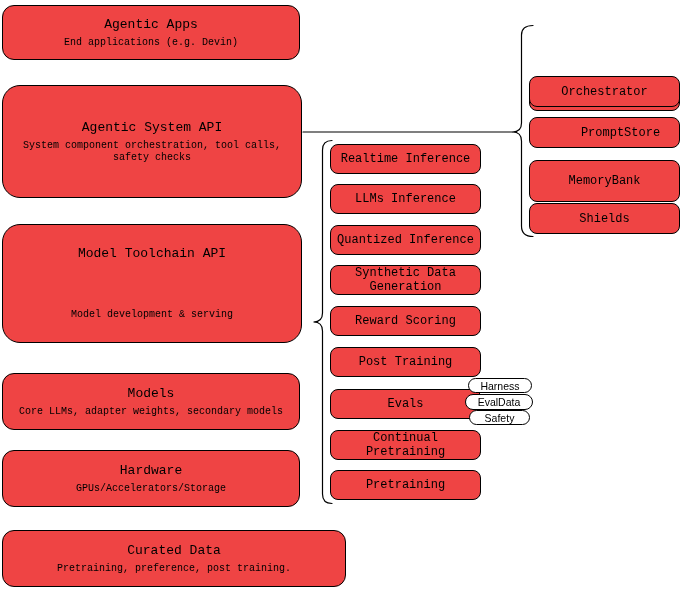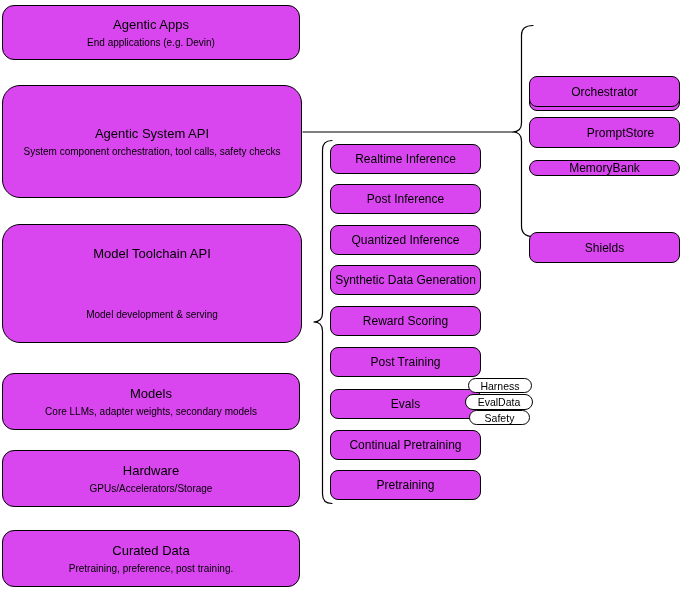--- a/index.html
+++ b/index.html
@@ -15,28 +15,29 @@
   .overlay {
     position: absolute;
     left: 0; top: 0;
     width: 682px; height: 591px;
     z-index: 1;
     pointer-events: none;
   }
   .node {
     position: absolute;
     box-sizing: border-box;
-    background: #d946ef;
+    background: #ef4444;
     border: 1px solid #000000;
     display: flex;
     flex-direction: column;
     align-items: center;
     justify-content: center;
     text-align: center;
     z-index: 2;
+    font-family: Liberation Mono, monospace;
   }
   .lbox { border-radius: 12px; }
   .lbox.big { border-radius: 18px; }
   .lbox .title { font-size: 13px; line-height: 15px; }
   .lbox .subtitle { font-size: 10px; line-height: 12px; margin-top: 5px; }
   .mbox, .rbox {
     border-width: 1.4px;
     border-radius: 8px;
     font-size: 12px;
     line-height: 14px;
@@ -88,30 +89,30 @@
   <div class="node lbox" style="left:2px; top:373px; width:298px; height:57px;">
     <div class="title">Models</div>
     <div class="subtitle">Core LLMs, adapter weights, secondary models</div>
   </div>
 
   <div class="node lbox" style="left:2px; top:450px; width:298px; height:57px;">
     <div class="title">Hardware</div>
     <div class="subtitle">GPUs/Accelerators/Storage</div>
   </div>
 
-  <div class="node lbox" style="left:2px; top:530px; width:298px; height:57px;">
+  <div class="node lbox" style="left:2px; top:530px; width:344px; height:57px;">
     <div class="title">Curated Data</div>
     <div class="subtitle">Pretraining, preference, post training.</div>
   </div>
 
   <div class="node mbox" style="left:330px; top:144px; width:151px; height:30px;">
     <span>Realtime Inference</span>
   </div>
   <div class="node mbox" style="left:330px; top:184px; width:151px; height:30px;">
-    <span>Post Inference</span>
+    <span>LLMs Inference</span>
   </div>
   <div class="node mbox" style="left:330px; top:225px; width:151px; height:30px;">
     <span>Quantized Inference</span>
   </div>
   <div class="node mbox" style="left:330px; top:265px; width:151px; height:30px;">
     <span>Synthetic Data Generation</span>
   </div>
   <div class="node mbox" style="left:330px; top:306px; width:151px; height:30px;">
     <span>Reward Scoring</span>
   </div>
@@ -140,20 +141,20 @@
 
   <div class="node rbox" style="left:529px; top:39px; width:151px; height:31px;margin-top:41px;">
     <span>Assistant</span>
   </div>
   <div class="node rbox" style="left:529px; top:76px; width:151px; height:31px;">
     <span>Orchestrator</span>
   </div>
   <div class="node rbox" style="left:529px; top:117px; width:151px; height:31px;padding-left:32px;">
     <span>PromptStore</span>
   </div>
-  <div class="node rbox" style="left:529px; top:160px; width:151px; height:16px;">
+  <div class="node rbox" style="left:529px; top:160px; width:151px; height:42px;">
     <span>MemoryBank</span>
   </div>
-  <div class="node rbox" style="left:529px; top:203px; width:151px; height:31px;margin-top:29px;">
+  <div class="node rbox" style="left:529px; top:203px; width:151px; height:31px;">
     <span>Shields</span>
   </div>
 
 </div>
 
 </body></html>

